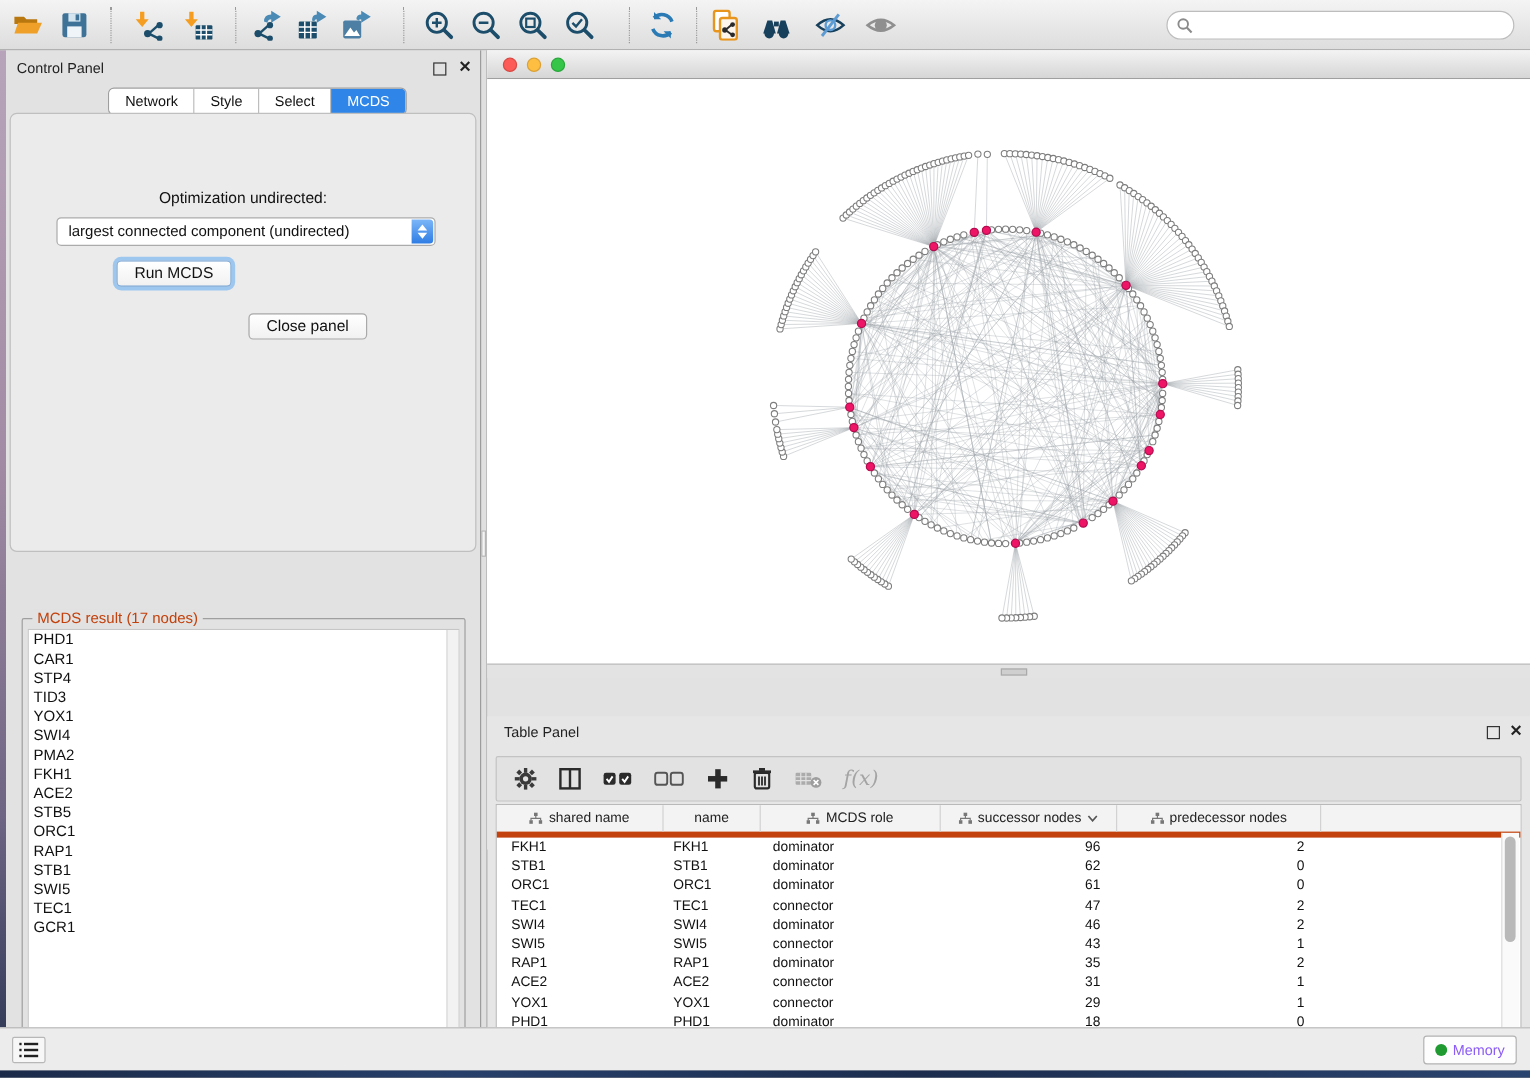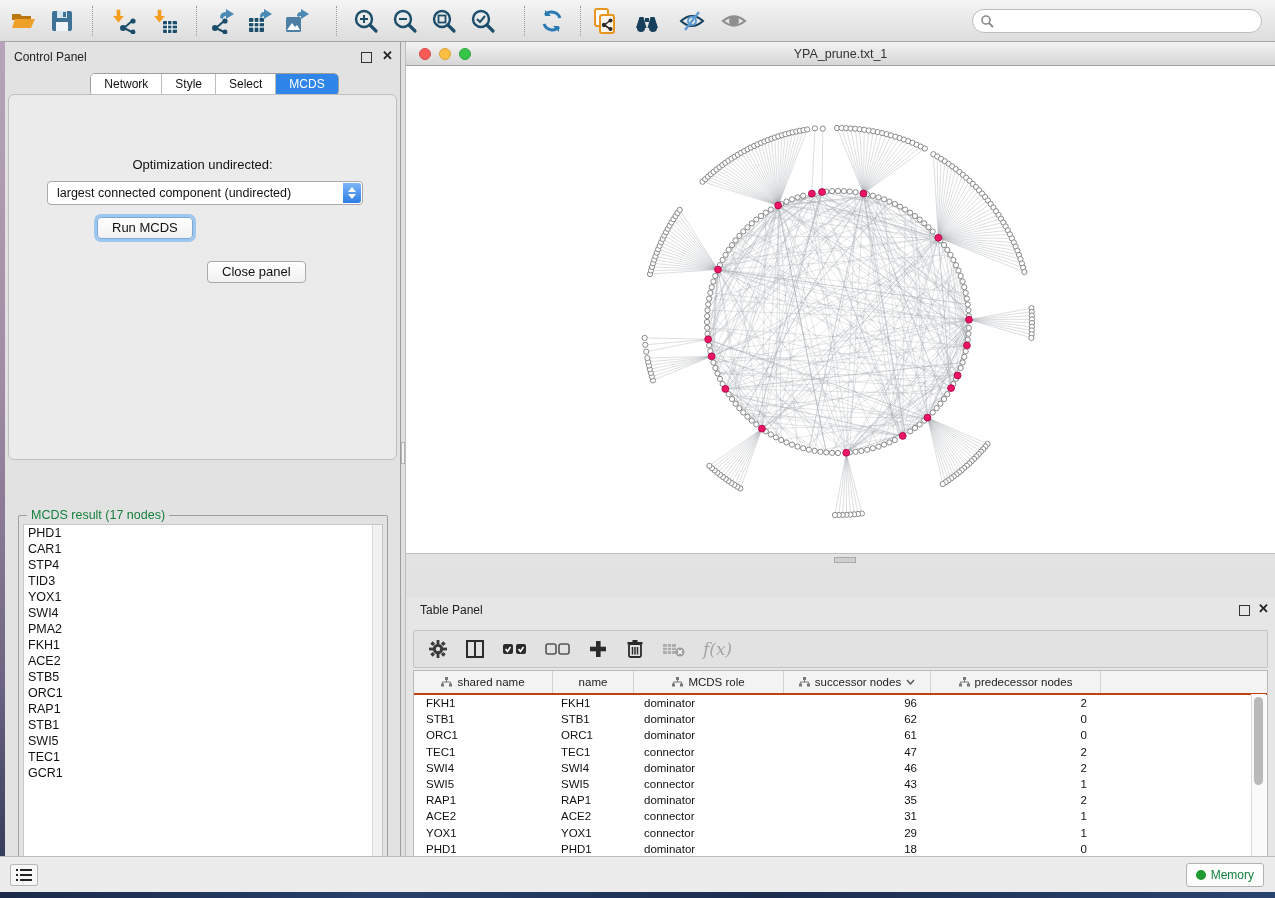--- a/index.html
+++ b/index.html
@@ -45,21 +45,21 @@
   #criterion-stepper{position:absolute;right:1px;top:1px;width:18px;height:20px;border-radius:0 3px 3px 0;
     background:linear-gradient(#7cb6f8,#2e7ce4);display:flex;flex-direction:column;align-items:center;justify-content:center;gap:2px;}
   .chev-up{width:0;height:0;border-left:4px solid transparent;border-right:4px solid transparent;border-bottom:5px solid #fff;}
   .chev-dn{width:0;height:0;border-left:4px solid transparent;border-right:4px solid transparent;border-top:5px solid #fff;}
   .pbtn{position:absolute;height:22px;background:linear-gradient(#ffffff,#f1f1f1);border:1px solid #a9a9a9;
     border-radius:4px;font-size:13px;color:#111;box-sizing:border-box;text-align:center;line-height:20px;padding:0 14px;}
   #run-btn{left:88px;top:122px;box-shadow:0 0 0 3px #9ec7ef;border-color:#7aa8d8;}
   #close-panel-btn{left:198px;top:122px;margin-top:44px;}
   #mcds-fieldset{position:absolute;left:9px;top:420px;width:370px;height:372px;border:1px solid #9f9f9f;
     border-radius:2px;box-sizing:border-box;}
-  #mcds-legend{position:absolute;left:8px;top:-8px;background:#e2e2e2;padding:0 4px;font-size:12.5px;color:#15803d;}
+  #mcds-legend{position:absolute;left:8px;top:-8px;background:#e2e2e2;padding:0 4px;font-size:12.5px;color:#c2410c;}
   #mcds-list{position:absolute;left:4px;top:8px;right:4px;bottom:4px;background:#fff;border:1px solid #c6c6c6;
     overflow:hidden;box-sizing:border-box;}
   .mcds-item{font-size:12.5px;color:#111;line-height:16px;padding-left:4px;}
   #mcds-scroll{position:absolute;right:0;top:0;bottom:0;width:9px;background:#f2f2f2;border-left:1px solid #d8d8d8;}
 
   
   #v-divider{left:400px;top:42px;width:6px;height:814px;background:#e0e0e0;border-left:1px solid #9c9c9c;
     border-right:1px solid #bdbdbd;box-sizing:border-box;}
   #v-handle{position:absolute;left:0px;top:400px;width:4px;height:22px;background:#f4f4f4;border:1px solid #b5b5b5;box-sizing:border-box;}
   #h-divider{left:406px;top:553px;width:869px;height:12px;background:#e3e3e3;border-top:1px solid #bdbdbd;box-sizing:border-box;}
@@ -73,40 +73,40 @@
   #net-title{position:absolute;top:5px;width:100%;text-align:center;font-size:12.5px;color:#333;}
   #net-canvas{position:absolute;left:0;top:24px;width:869px;height:487px;background:#fff;}
 
   
   #table-panel{left:406px;top:597px;width:869px;height:291px;background:#e6e6e6;}
   #tp-toolbar{position:absolute;left:7px;top:33px;width:855px;height:38px;background:#e2e2e2;
     border:1px solid #c3c3c3;border-radius:2px;box-sizing:border-box;display:flex;align-items:center;gap:17px;padding-left:14px;}
   .fx-label{font-family:"DejaVu Serif",serif;font-style:italic;font-size:17px;color:#a4a4a4;}
   #tp-table{position:absolute;left:7px;top:73px;width:855px;height:195px;background:#fff;
     border:1px solid #b9b9b9;box-sizing:border-box;}
-  #tp-header{display:flex;height:22px;background:#f3f3f3;border-bottom:2px solid #c2410c;}
+  #tp-header{display:flex;height:22px;background:#f3f3f3;border-bottom:5px solid #c2410c;}
   .hcell{display:flex;align-items:center;justify-content:center;gap:5px;font-size:11.5px;color:#222;
     border-right:1px solid #d2d2d2;box-sizing:border-box;}
   .hfill{flex:1;border-right:none;}
   .c0{width:139px;}.c1{width:81px;}.c2{width:150px;}.c3{width:147px;}.c4{width:170px;}
   .trow{display:flex;height:16.2px;align-items:center;}
   .tcell{font-size:11.5px;color:#111;box-sizing:border-box;}
   .tcell.c0{padding-left:12px;}.tcell.c1{padding-left:8px;}.tcell.c2{padding-left:10px;}
   .tcell.c3,.tcell.c4{text-align:right;padding-right:14px;}
   #tp-scroll{position:absolute;right:1px;top:23px;width:14px;height:169px;background:#fafafa;border-left:1px solid #dcdcdc;}
   #tp-thumb{position:absolute;left:2px;top:3px;width:9px;height:88px;background:#b9b9b9;border-radius:5px;}
   #tp-tabs{position:absolute;left:0;top:269px;width:100%;display:flex;justify-content:center;}
   #tp-tabs .tab{padding:2px 15px 0 15px;font-size:12.5px;height:19px;}
 
   
   #status-bar{left:0;top:856px;width:1275px;height:36px;background:#ececec;border-top:1px solid #bcbcbc;box-sizing:border-box;}
   #menu-btn{position:absolute;left:10px;top:7px;width:28px;height:22px;background:#f7f7f7;border:1px solid #b7b7b7;
     border-radius:2px;display:flex;align-items:center;justify-content:center;box-sizing:border-box;}
   #memory-btn{position:absolute;right:11px;top:6px;height:24px;background:#fdfdfd;border:1px solid #b2b2b2;
-    border-radius:3px;display:flex;align-items:center;gap:5px;padding:0 9px;font-size:12px;color:#15803d;box-sizing:border-box;}
+    border-radius:3px;display:flex;align-items:center;gap:5px;padding:0 9px;font-size:12px;color:#8b5cf6;box-sizing:border-box;}
   #memory-dot{width:10px;height:10px;border-radius:50%;background:#1f9a30;}
 </style>
 </head>
 <body>
 
 <div id="app">
 
   <div id="main-toolbar" class="abs">
     <div class="tbtn" style="left:10px">
       <svg width="26" height="26" viewBox="0 0 26 26">
@@ -324,21 +324,20 @@
 
   <div id="v-divider" class="abs">
     <div id="v-handle"></div>
   </div>
 
   <div id="network-window" class="abs">
     <div id="net-titlebar">
       <div class="light" style="left:13px;background:#fc5b57;border:1px solid #d94a44;"></div>
       <div class="light" style="left:33px;background:#fdbe41;border:1px solid #dba135;"></div>
       <div class="light" style="left:53px;background:#35c649;border:1px solid #2aa73c;"></div>
-      <div id="net-title">YPA_prune.txt_1</div>
     </div>
     <div id="net-canvas">
       <svg id="net-svg" width="869" height="487" viewBox="0 0 869 487">
           <line x1="372.12017155531106" y1="139.48645509884005" x2="369.9232052160372" y2="371.3580146732327" stroke="#9aa0a6" stroke-width="0.75" opacity="0.35"></line>
           <line x1="372.12017155531106" y1="139.48645509884005" x2="420.2572505336502" y2="386.4726325133763" stroke="#9aa0a6" stroke-width="0.75" opacity="0.35"></line>
           <line x1="372.12017155531106" y1="139.48645509884005" x2="309.35323194619446" y2="302.03010195465595" stroke="#9aa0a6" stroke-width="0.75" opacity="0.35"></line>
           <line x1="372.12017155531106" y1="139.48645509884005" x2="301" y2="256" stroke="#9aa0a6" stroke-width="0.75" opacity="0.35"></line>
           <line x1="372.12017155531106" y1="139.48645509884005" x2="311.54186179576" y2="307.486279146664" stroke="#9aa0a6" stroke-width="0.75" opacity="0.35"></line>
           <line x1="372.12017155531106" y1="139.48645509884005" x2="420.2572505336502" y2="386.4726325133763" stroke="#9aa0a6" stroke-width="0.75" opacity="0.35"></line>
           <line x1="372.12017155531106" y1="139.48645509884005" x2="537.9812262631181" y2="179.00013194968602" stroke="#9aa0a6" stroke-width="0.75" opacity="0.35"></line>

